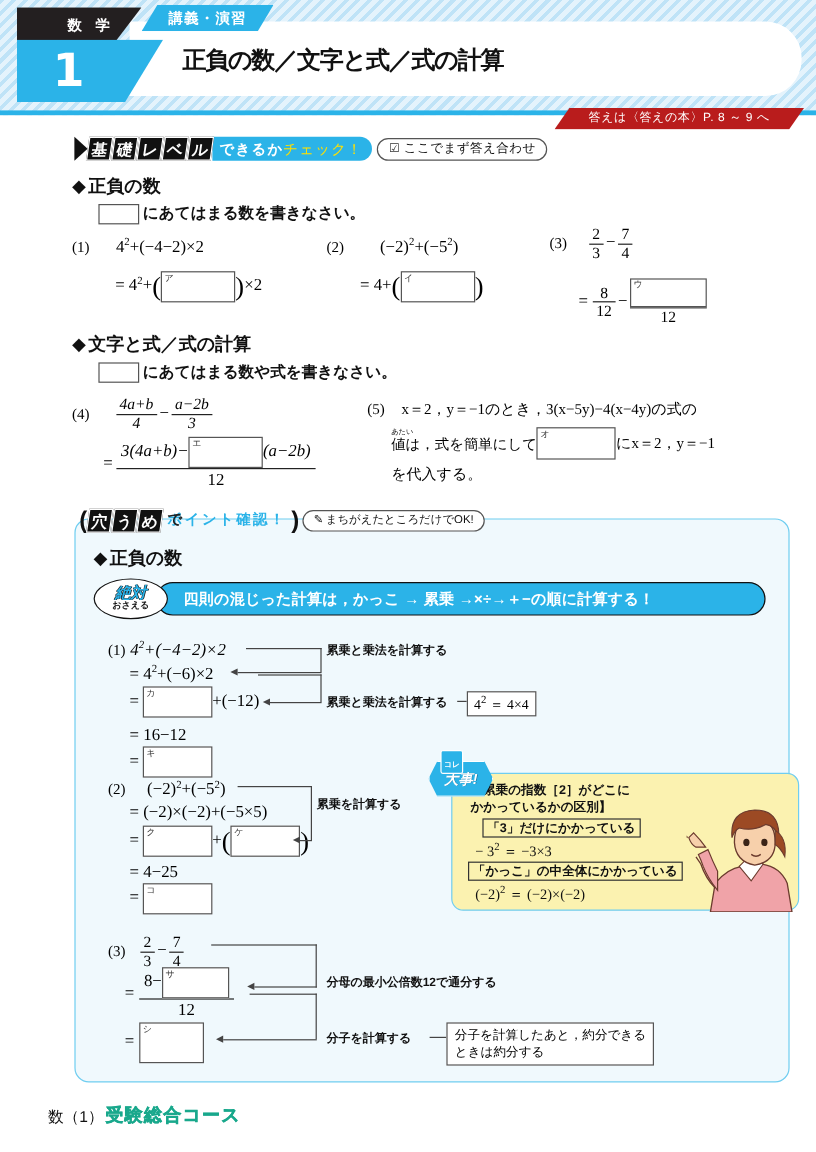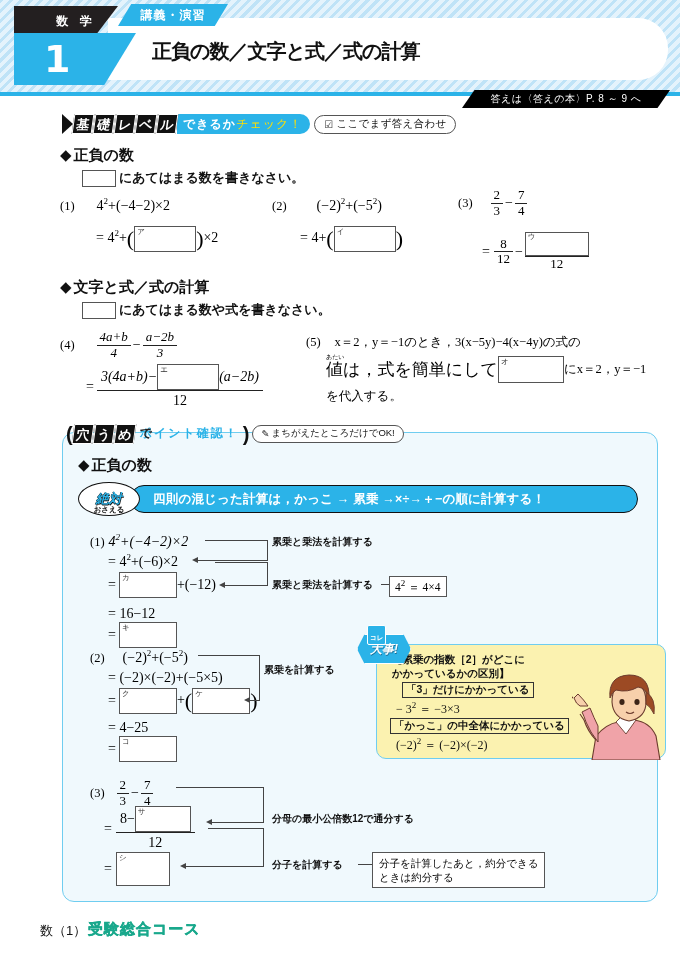--- a/index.html
+++ b/index.html
@@ -60,21 +60,21 @@
     font-size: 20px; font-weight: bold; color: #111; line-height: 46px;
     letter-spacing: -1px; white-space: nowrap;
   }
   .hdr-bottom-rule {
     position: absolute; left: 0; top: 92px; width: 680px; height: 4px; background: #2bb3e8;
   }
 
   
   .ans-ref {
     position: absolute; left: 462px; top: 90px; width: 208px; height: 18px;
-    background: #000000;
+    background: #b91c1c;
     clip-path: polygon(6% 0, 100% 0, 94% 100%, 0 100%);
   }
   .ans-ref span {
     display:block; color:#fff; font-size:10px; text-align:center; line-height:18px;
     letter-spacing:0.5px;
   }
 
   
   .lvl-wrap { position: absolute; left: 62px; top: 114px; height: 20px; display: flex; align-items: center; }
   .lvl-arrow {
@@ -142,21 +142,21 @@
   .zt-wrap { position:absolute; left:78px; top:484px; width:560px; height:32px; }
   .zt-bar {
     position:absolute; left:52px; top:1px; width:508px; height:28px;
     background:#2bb3e8; border-radius:14px; border:1.5px solid #111;
     display:flex; align-items:center; padding-left:22px;
   }
   .zt-bar span { color:#fff; font-size:12.5px; font-weight:bold; letter-spacing:0.2px; white-space:nowrap; }
   .zt-badge {
     position:absolute; left:0; top:-2px; width:62px; height:34px;
     background:#fff; border:1.6px solid #111; border-radius:50%;
-    display:flex; flex-direction:column; align-items:center; justify-content:flex-end;
+    display:flex; flex-direction:column; align-items:center; justify-content:center;
   }
   .zt-badge .b1 { color:#2bb3e8; font-size:13px; font-weight:bold; font-style:italic; line-height:12px;
     text-shadow: 0.6px 0.6px 0 #111, -0.5px 0 0 #111; }
   .zt-badge .b2 { color:#111; font-size:7.5px; font-weight:bold; line-height:10px; }
   .ruby { font-size:6px; position:absolute; }
 
   
   .wk { position:absolute; font-family:"Liberation Serif", serif; }
   .ann { position:absolute; font-size:10px; font-weight:bold; color:#111; font-family:"Liberation Sans", sans-serif; white-space:nowrap; }
   .tipbox {
@@ -350,21 +350,21 @@
     </div>
   </div>
 
   <div class="wk" style="left:306px; top:332px;">
     <span class="pn">(5)</span>
     <span class="eq" style="margin-left:10px; font-size:12.5px;">x＝2，y＝−1のとき，3(x−5y)−4(x−4y)の式の</span>
   </div>
   <div class="wk" style="left:326px; top:356px; display:flex; align-items:center;">
     <span style="position:relative;">
       <span class="ruby" style="left:0;top:-5px;">あたい</span>
-      <span class="eq" style="font-size:17px;">値は，式を簡単にして</span>
+      <span class="eq" style="font-size:12px;">値は，式を簡単にして</span>
     </span>
     <span class="abox" style="width:66px;height:27px;">
       <span class="lbl">オ</span>
     </span>
     <span class="eq" style="font-size:12.5px;">にx＝2，y＝−1</span>
   </div>
   <div class="wk" style="left:326px; top:386px;">
     <span class="eq" style="font-size:12.5px;">を代入する。</span>
   </div>
 

